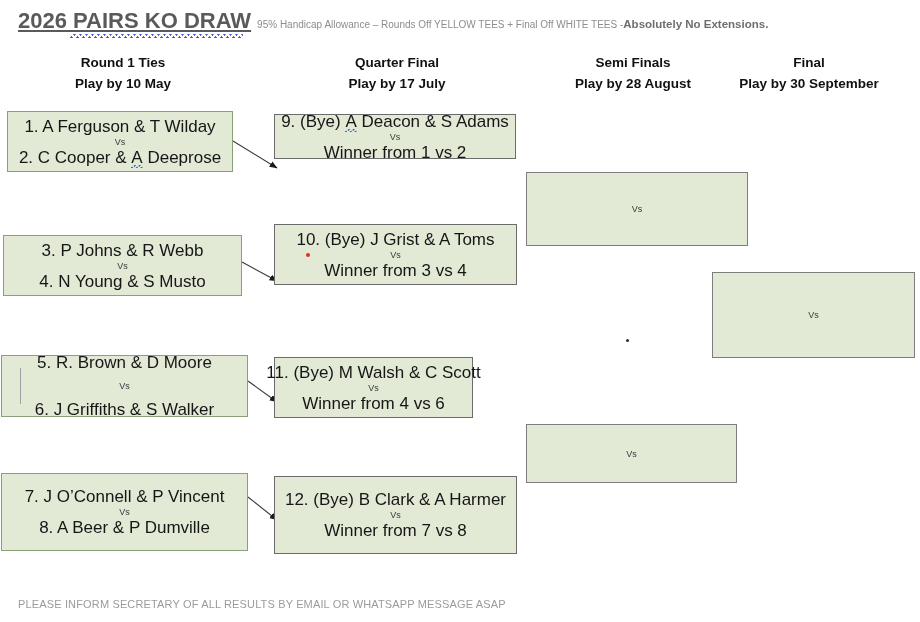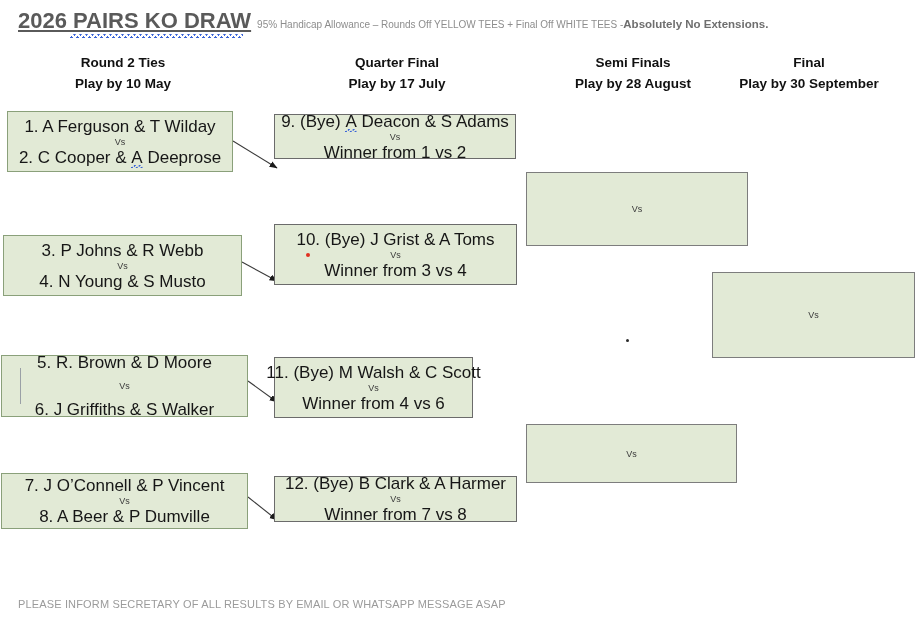--- a/index.html
+++ b/index.html
@@ -152,21 +152,21 @@
   }
 </style>
 </head>
 <body>
 
 <div id="header">
   <span class="hdr-title"><span>2026 PAIRS KO DRAW</span><span class="squig"></span></span><span class="hdr-sub">95% Handicap Allowance – Rounds Off YELLOW TEES + Final Off WHITE TEES -</span><span class="hdr-strong">Absolutely No Extensions.</span>
 </div>
 
 <div class="col-head" style="left:8px; top:52px; width:230px;">
-  <span>Round 2 Ties</span>
+  <span>Round 1 Ties</span>
   <span class="l2">Play by 10 May</span>
 </div>
 <div class="col-head" style="left:277px; top:52px; width:240px;">
   <span>Quarter Final</span>
   <span class="l2">Play by 17 July</span>
 </div>
 <div class="col-head" style="left:517px; top:52px; width:232px;">
   <span>Semi Finals</span>
   <span class="l2">Play by 28 August</span>
 </div>
@@ -201,21 +201,21 @@
   <div class="team">4. N Young &amp; S Musto</div>
 </div>
 
 <div class="box b-thick" style="left:1px; top:355px; width:247px; height:62px;gap:8px;">
   <div class="team">5. R. Brown &amp; D Moore</div>
   <div class="vs">Vs</div>
   <div class="team">6. J Griffiths &amp; S Walker</div>
 </div>
 <div class="caret" style="left:20px; top:368px; height:36px;"></div>
 
-<div class="box b-thick" style="left:1px; top:473px; width:247px; height:56px;">
+<div class="box b-thick" style="left:1px; top:473px; width:247px; height:78px;">
   <div class="team">7. J O’Connell &amp; P Vincent</div>
   <div class="vs">Vs</div>
   <div class="team">8. A Beer &amp; P Dumville</div>
 </div>
 
 <div class="box b-thin" style="left:274px; top:114px; width:242px; height:45px;">
   <div class="team">9. (Bye) <span class="sq">A</span> Deacon &amp; S Adams</div>
   <div class="vs">Vs</div>
   <div class="team">Winner from 1 vs 2</div>
 </div>
@@ -226,21 +226,21 @@
   <div class="team">Winner from 3 vs 4</div>
 </div>
 <div class="red-dot" style="left:306px; top:253px;"></div>
 
 <div class="box b-thin" style="left:274px; top:357px; width:199px; height:61px;">
   <div class="team">11. (Bye) M Walsh &amp; C Scott</div>
   <div class="vs">Vs</div>
   <div class="team">Winner from 4 vs 6</div>
 </div>
 
-<div class="box b-thin" style="left:274px; top:476px; width:243px; height:46px;">
+<div class="box b-thin" style="left:274px; top:476px; width:243px; height:78px;">
   <div class="team">12. (Bye) B Clark &amp; A Harmer</div>
   <div class="vs">Vs</div>
   <div class="team">Winner from 7 vs 8</div>
 </div>
 
 <div class="box b-grey" style="left:526px; top:172px; width:222px; height:74px;">
   <span class="vs-only">Vs</span>
 </div>
 
 <div class="box b-grey" style="left:526px; top:424px; width:211px; height:59px;">

